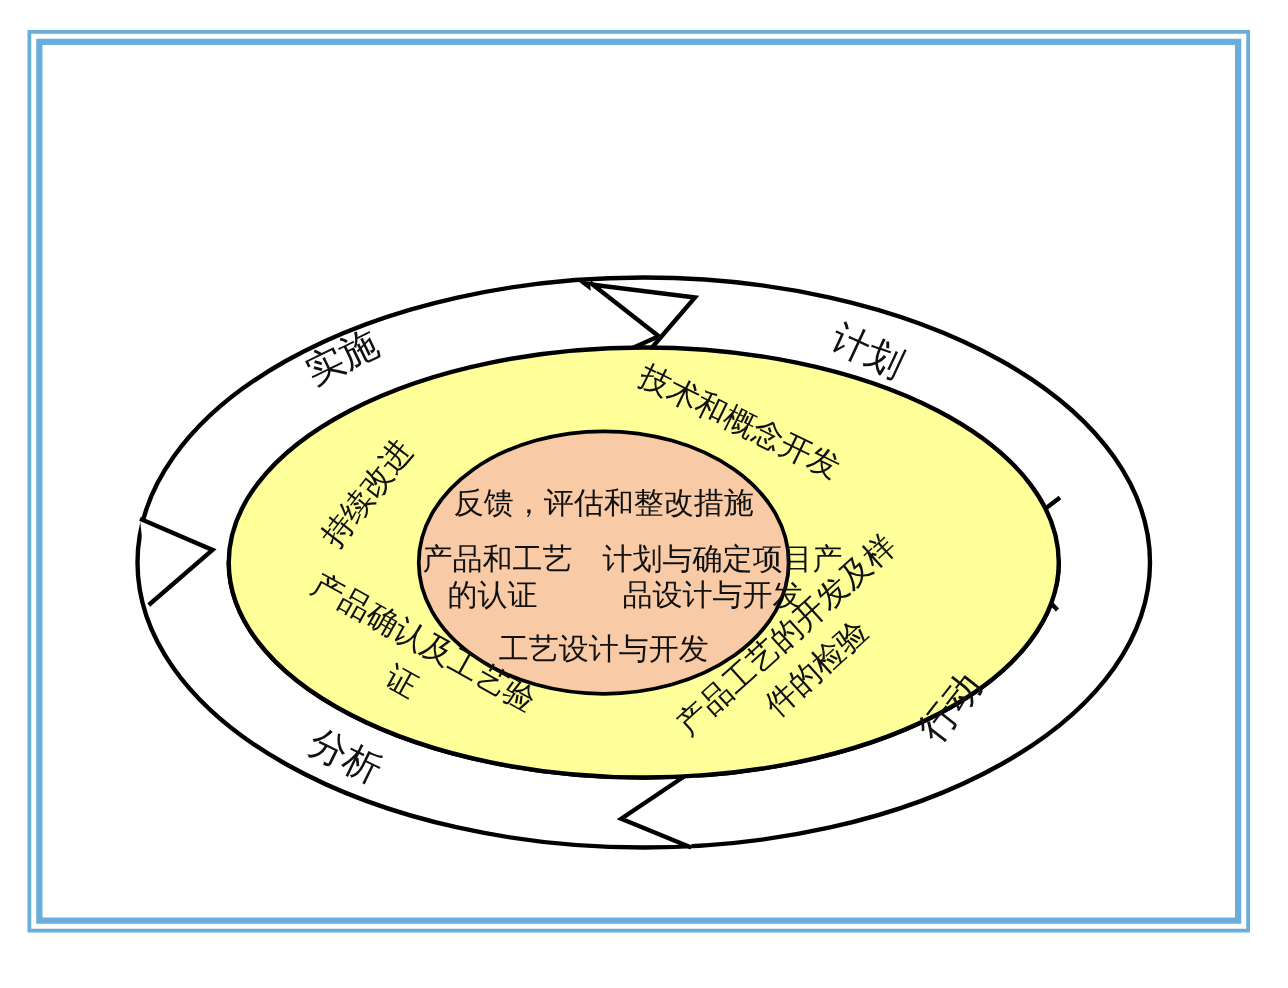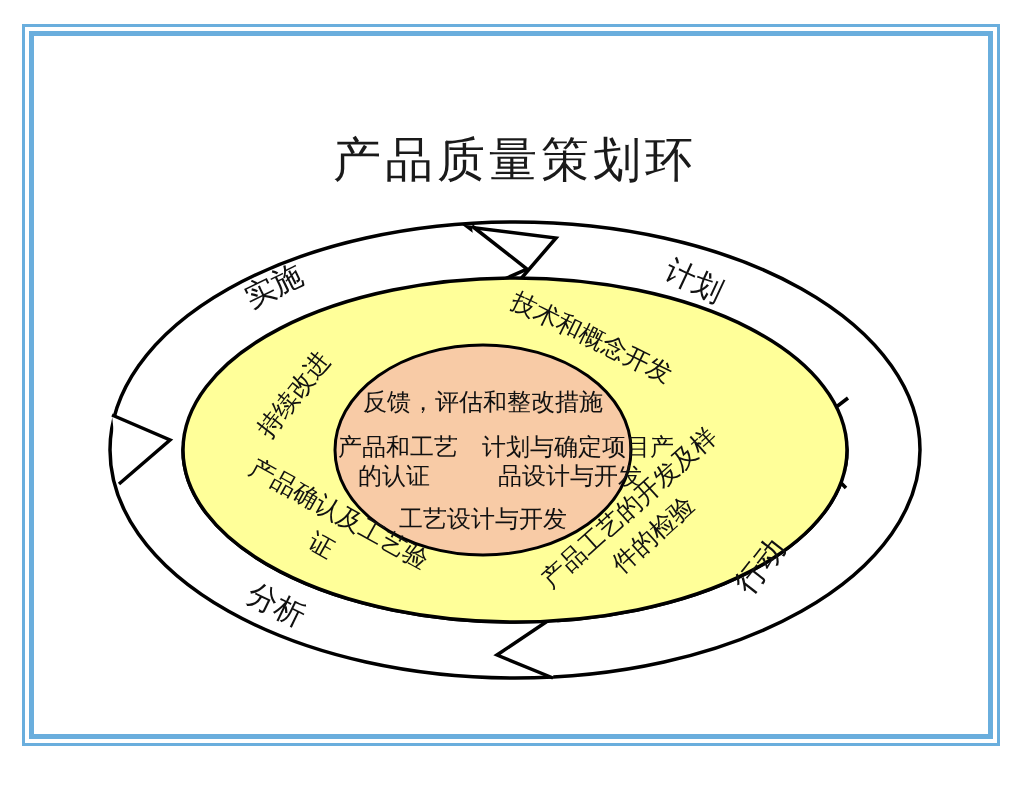--- a/index.html
+++ b/index.html
@@ -72,21 +72,20 @@
   }
 </style>
 </head>
 <body>
 
 <div id="slide">
 
   <div class="frame-outer"></div>
   <div class="frame-inner"></div>
 
-  <div class="title">产品质量策划环</div>
 
   <svg id="diagram" width="1030" height="790" viewBox="0 0 1030 790">
 
     <g>
 
       <path fill="#ffffff" stroke="#000000" stroke-width="3.5" stroke-linejoin="miter" d="
               M 515,222
               A 405,228 0 0 1 920,450
               A 405,228 0 0 1 515,678
               A 405,228 0 0 1 110,450

